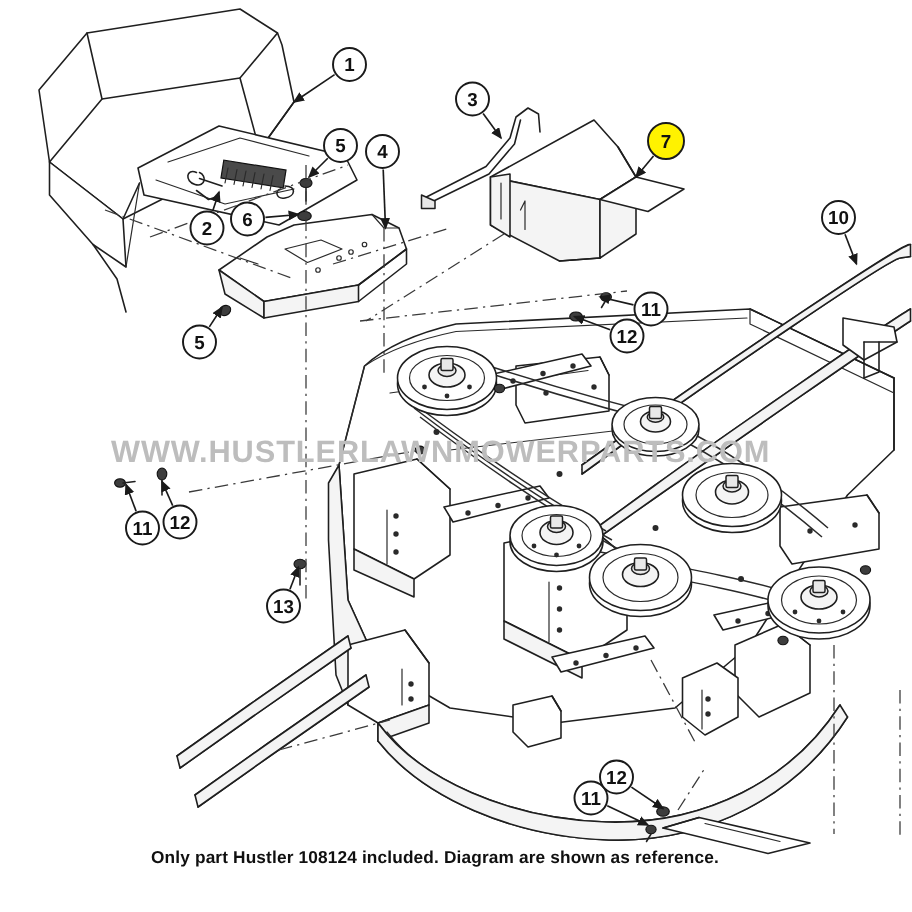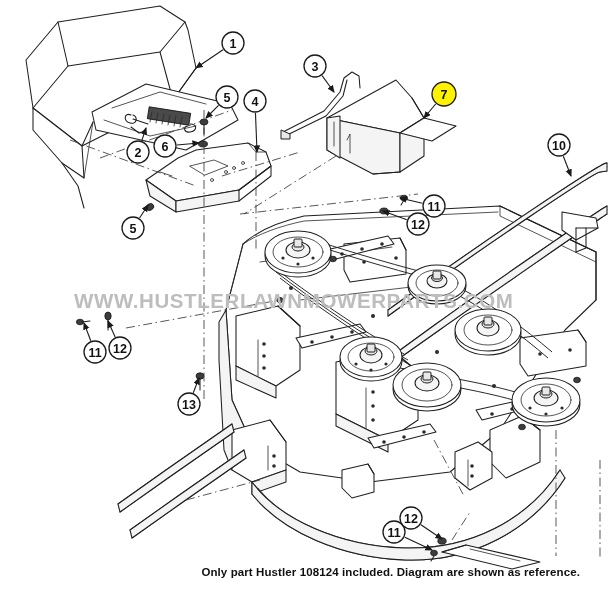--- a/index.html
+++ b/index.html
@@ -26,21 +26,21 @@
     top: 0; left: 0;
     width: 608px;
     height: 608px;
     display: block;
   }
   .caption {
     position: absolute;
     left: 0;
     top: 566px;
     width: 580px;
-    text-align: right;
+    text-align: center;
     font-family: "Liberation Sans", sans-serif;
     font-size: 11.5px;
     font-weight: bold;
     color: #101010;
     letter-spacing: 0.1px;
     white-space: nowrap;
   }
   .wm-text {
     font-family: "Liberation Sans", sans-serif;
     font-weight: bold;

